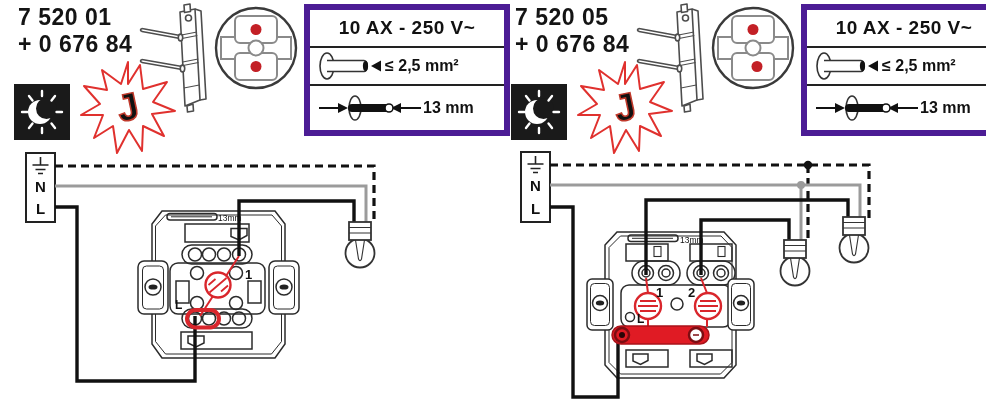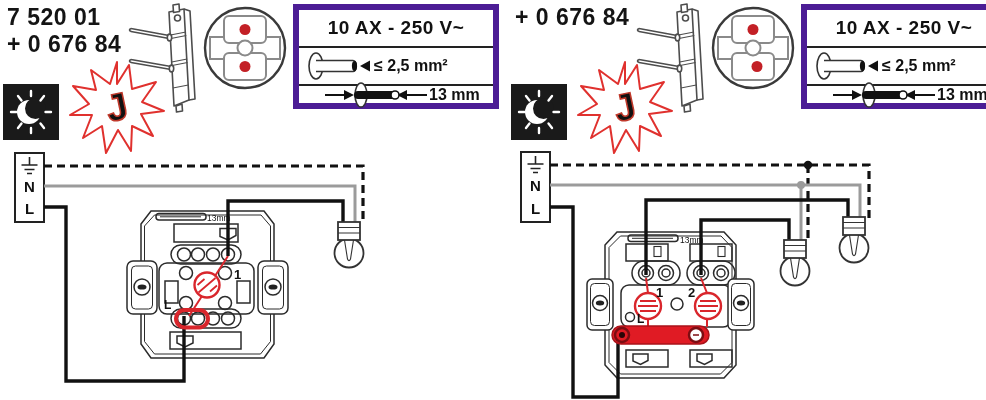--- a/index.html
+++ b/index.html
@@ -12,31 +12,31 @@
          line-height:27px;letter-spacing:.5px;color:#141414;white-space:nowrap;}
   .strip-icon{position:absolute;left:106px;top:2px;}
   .circ-icon{position:absolute;left:202px;top:6px;}
   .night-icon{position:absolute;left:2px;top:84px;}
   .burst-icon{position:absolute;left:64px;top:58px;}
   .spec{position:absolute;left:292px;top:4px;width:194px;border:6px solid #4c1d95;background:#fff;}
   .spec-row{display:flex;align-items:center;box-sizing:border-box;}
   .spec-row.rating{height:38px;justify-content:center;border-bottom:2px solid #222;
       font-size:19px;font-weight:bold;letter-spacing:.5px;}
   .spec-row.mid{height:38px;border-bottom:2px solid #222;padding-left:5px;}
-  .spec-row.last{height:17px;padding-left:5px;margin-left:17px;}
+  .spec-row.last{height:44px;padding-left:5px;}
   .spec-row .txt{font-size:16px;font-weight:bold;white-space:nowrap;}
   .diagram{position:absolute;left:0;top:140px;}
   svg text{font-family:"Liberation Sans",sans-serif;fill:#111;}
 </style>
 </head>
 <body>
 
 <div class="canvas">
 
-  <section class="panel" style="left:1px">
+  <section class="panel" style="left:12px">
     <div class="hdr">
       <div class="codes">
         <div>7 520 01</div>
         <div>+ 0 676 84</div>
       </div>
 
       <svg class="strip-icon" width="92" height="112" viewBox="0 0 92 112">
         <g stroke="#4d4d4d" stroke-width="1.6" fill="#fff" stroke-linejoin="round">
           <path d="M24,26.5 L62,33.5 M24,29.5 L62,36.5" fill="none"></path>
           <path d="M24,26.5 Q21,28 24,29.5" fill="none"></path>
@@ -187,20 +187,21 @@
 
       <text x="206" y="81" font-size="8.5">13mm</text>
       <text x="233" y="138.5" font-size="13" font-weight="600">1</text>
       <text x="163" y="168.5" font-size="12" font-weight="600">L</text>
     </svg>
   </section>
 
   <section class="panel panel-right" style="left:493px">
     <div class="hdr">
       <div class="codes">
+        <div>7 520 05</div>
         <div>+ 0 676 84</div>
       </div>
 
       <svg class="strip-icon" width="92" height="112" viewBox="0 0 92 112">
         <g stroke="#4d4d4d" stroke-width="1.6" fill="#fff" stroke-linejoin="round">
           <path d="M24,26.5 L62,33.5 M24,29.5 L62,36.5" fill="none"></path>
           <path d="M24,26.5 Q21,28 24,29.5" fill="none"></path>
           <path d="M24,57.5 L64,64.5 M24,60.5 L64,67.5" fill="none"></path>
           <path d="M24,57.5 Q21,59 24,60.5" fill="none"></path>
           <path d="M62,10 L77,7 L82,98 L67,104 Z"></path>

